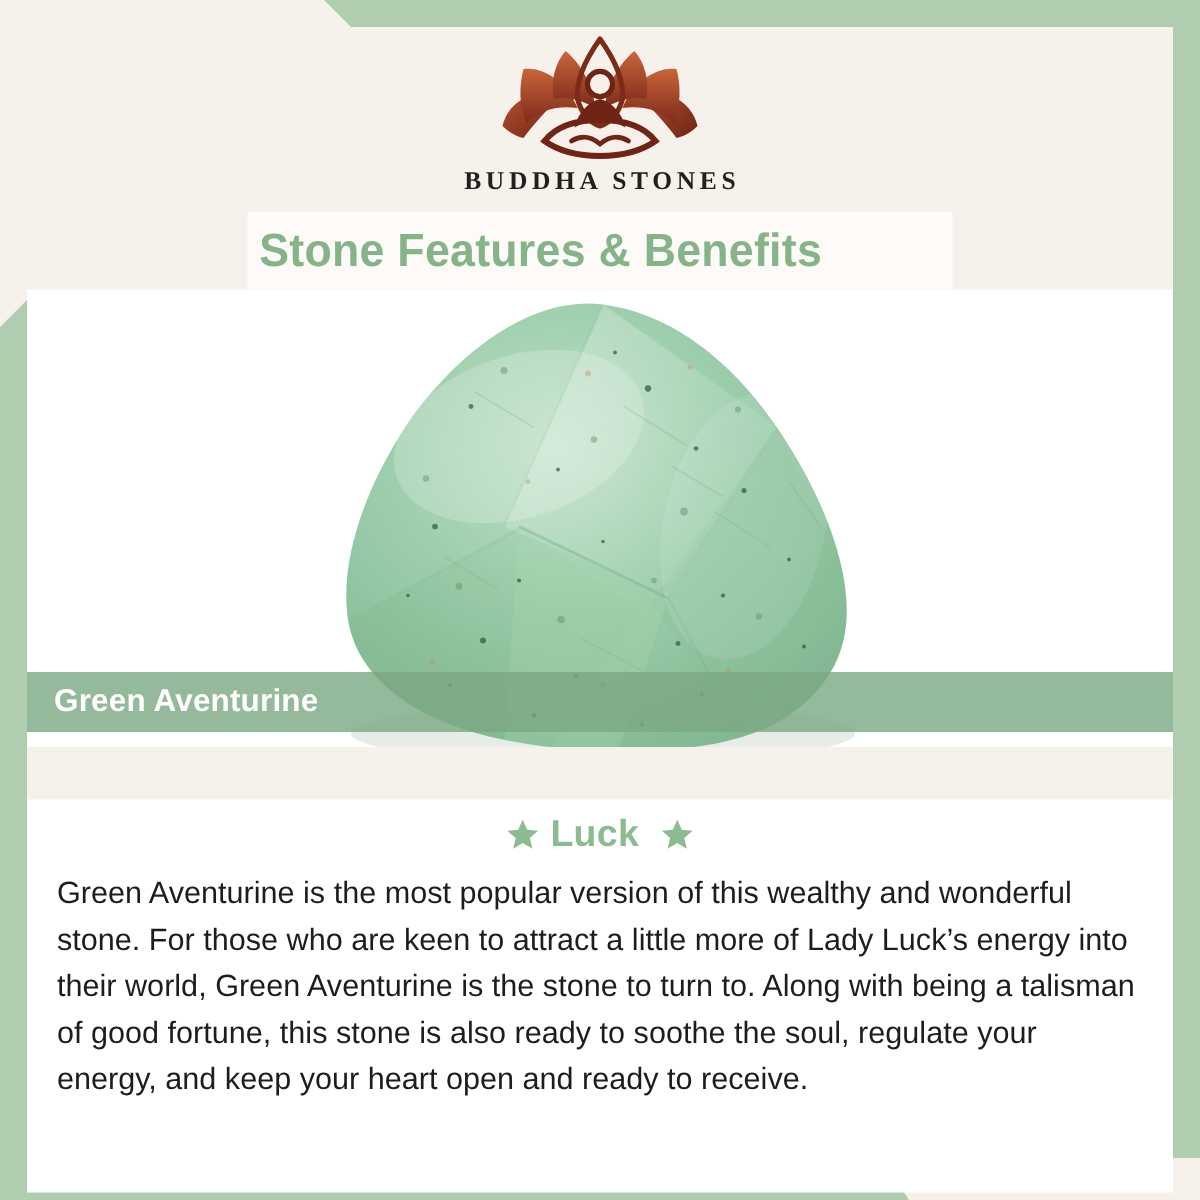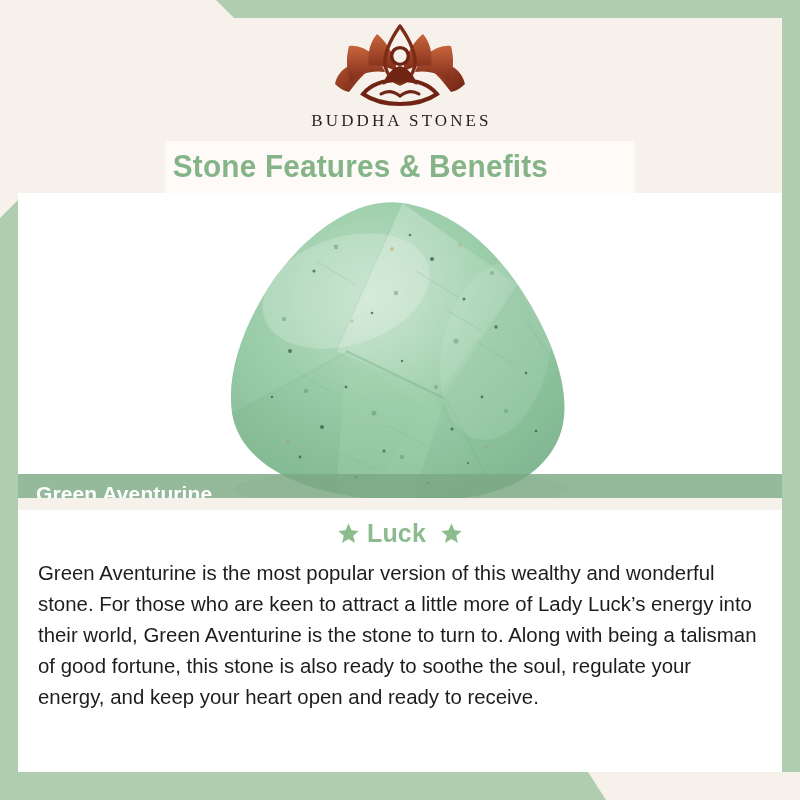--- a/index.html
+++ b/index.html
@@ -62,20 +62,21 @@
     clip-path: polygon(0 18px, 18px 0, 18px 600px, 0 600px);
   }
 
   
   .header {
     position: absolute;
     top: 0;
     left: 0;
     width: 800px;
     height: 140px;
+    font-weight: bold;
   }
   .logo-wrap {
     position: absolute;
     top: 22px;
     left: 0;
     width: 800px;
     text-align: center;
   }
   .logo-mark {
     display: block;
@@ -135,21 +136,20 @@
   
   .label-bar {
     position: absolute;
     left: 0;
     top: 255px;
     width: 764px;
     height: 40px;
     background: rgba(122, 168, 130, 0.80);
     display: flex;
     align-items: center;
-    margin-top: 26px;
   }
   .label-text {
     margin-left: 18px;
     font-family: "Liberation Sans", sans-serif;
     font-weight: bold;
     font-size: 21px;
     color: #ffffff;
     letter-spacing: 0.1px;
   }
 
@@ -160,21 +160,21 @@
     top: 498px;
     width: 764px;
     height: 12px;
     background: #f7f1ec;
   }
 
   
   .content {
     position: absolute;
     left: 18px;
-    top: 510px;
+    top: 533px;
     width: 764px;
     height: 262px;
     background: #ffffff;
   }
 
   .benefits {
     display: flex;
     align-items: center;
     justify-content: center;
     gap: 14px;

